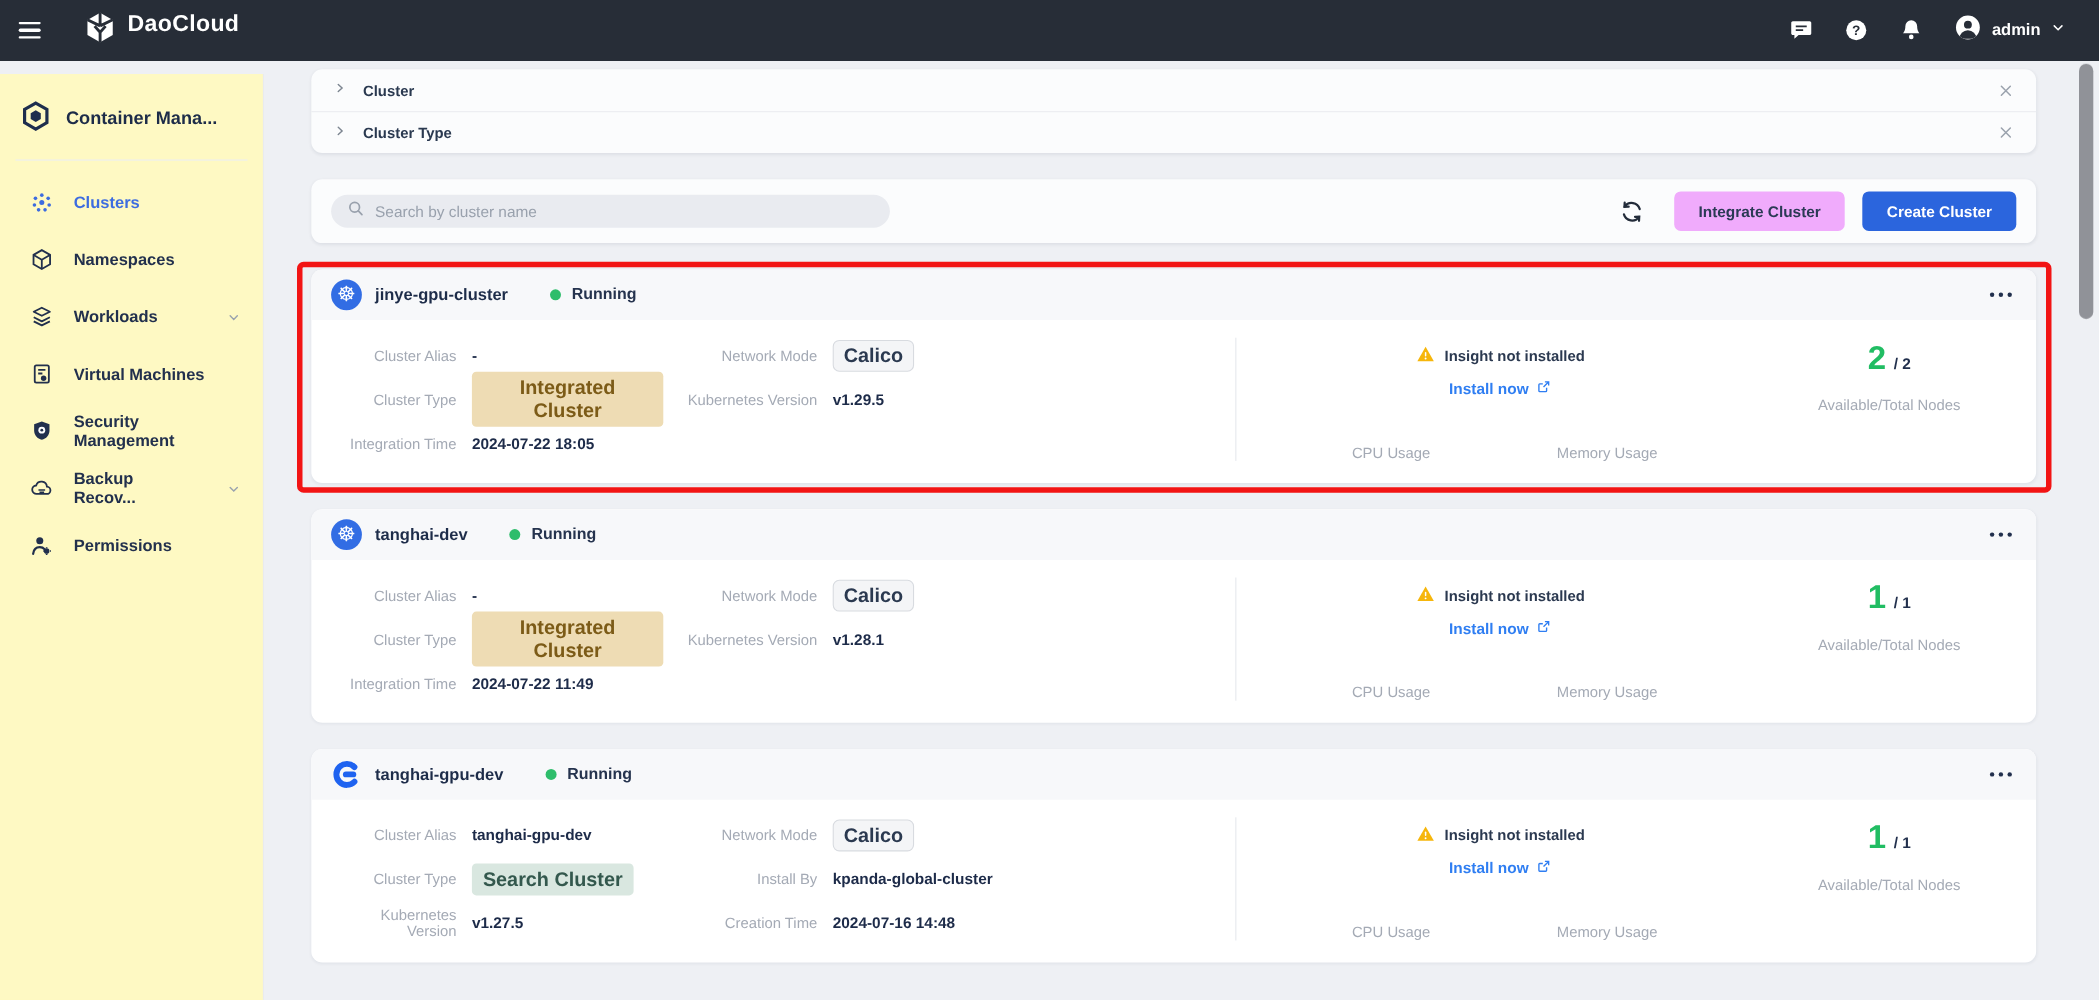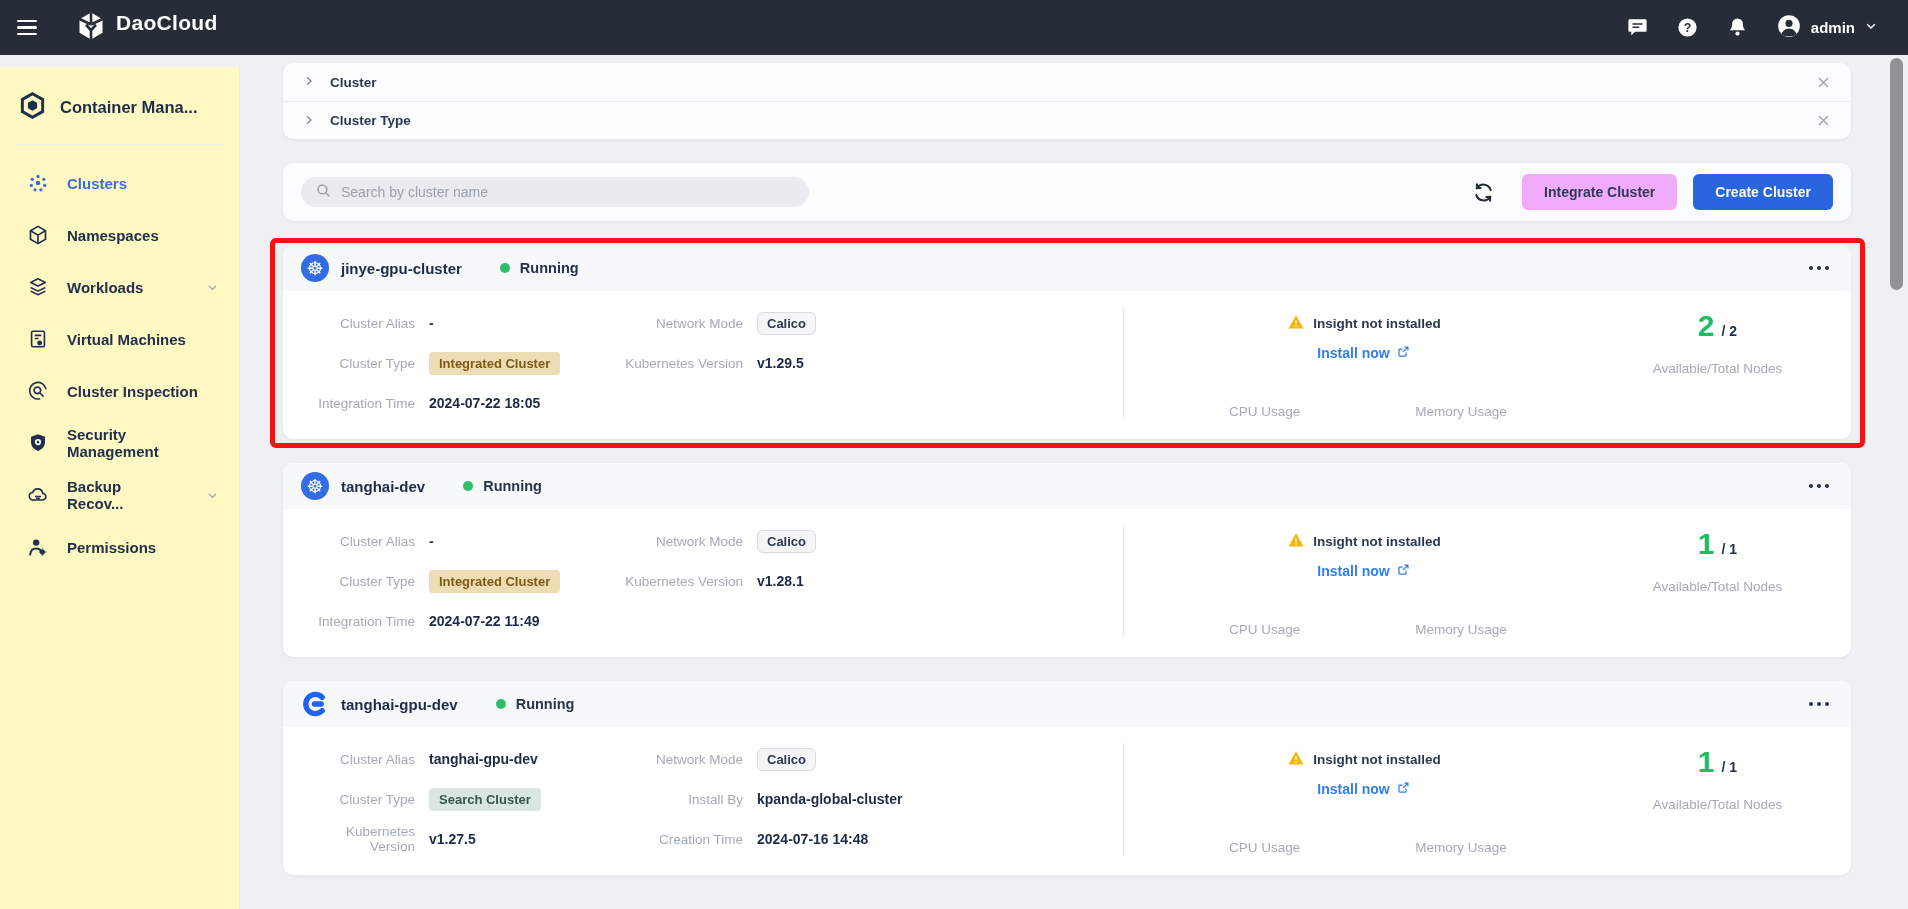--- a/index.html
+++ b/index.html
@@ -73,21 +73,21 @@
   .menu-dots { margin-left:auto; display:flex; gap:4px; padding:8px 4px; cursor:pointer; }
   .menu-dots i { width:4px; height:4px; border-radius:50%; background:#22304d; }
 
   .card-body { display:flex; padding:12px 20px 16px; }
   .fcol-a { flex:0 0 300px; }
   .fcol-b { flex:0 0 520px; }
   .frow { display:flex; align-items:center; height:40px; }
   .flabel { flex:none; width:112px; text-align:right; color:#a4aab5; font-size:13.5px; }
   .fcol-b .flabel { width:140px; }
   .fvalue { margin-left:14px; color:#1d2b49; font-size:14px; font-weight:600; }
-  .badge { display:inline-block; padding:4px 10px; border-radius:4px; font-size:13px; font-weight:bold; }
+  .badge { display:inline-block; padding:4px 10px; border-radius:4px; font-size:18px; font-weight:bold;text-align:center; }
   .badge-tan { background:#eedcb4; color:#7c5b17; }
   .badge-green { background:#d9e7e0; color:#33584d; }
   .badge-outline { background:#f4f5f7; border:1px solid #d8dbe0; border-radius:6px; color:#2b3950;
     font-weight:600; padding:3px 9px; }
   .vdivider { width:1px; background:#e6e8ed; align-self:stretch; margin:4px 0; }
 
   .right-zone { flex:1; display:flex; }
   .insight-col { flex:0 0 480px; display:flex; flex-direction:column; align-items:center; padding-top:10px; }
   .insight-line { display:flex; align-items:center; gap:8px; font-size:13.5px; font-weight:600; color:#2b3950; }
   .install-link { margin-top:10px; display:flex; align-items:center; gap:6px; color:#2f7ef2;
@@ -222,30 +222,20 @@
         <svg width="22" height="22" viewBox="0 0 24 24" fill="none" stroke="currentColor" stroke-width="1.8">
             <rect x="5" y="3.5" width="14" height="17" rx="1.6"></rect>
             <path d="M8.4 8h7.2M8.4 11.5h4.2"></path>
             <circle cx="13.8" cy="16.3" r="2.7" fill="currentColor" stroke="none"></circle>
           </svg>
       </span>
       <span>Virtual Machines</span>
     </div>
     <div class="nav-item">
       <span class="nav-ic">
-        <svg width="22" height="22" viewBox="0 0 24 24" fill="none" stroke="currentColor" stroke-width="1.8">
-            <path d="M20.6 9.4A9 9 0 1013.6 20.5" stroke-linecap="round"></path>
-            <circle cx="11.3" cy="11.3" r="3.6"></circle>
-            <path d="M13.9 13.9l3.6 3.6" stroke-linecap="round"></path>
-          </svg>
-      </span>
-      <span>Cluster Inspection</span>
-    </div>
-    <div class="nav-item">
-      <span class="nav-ic">
         <svg width="22" height="22" viewBox="0 0 24 24">
             <path d="M12 2.4l7.6 2.8v6.1c0 4.7-3.3 8.1-7.6 9.3-4.3-1.2-7.6-4.6-7.6-9.3V5.2z" fill="currentColor"></path>
             <circle cx="12" cy="11" r="3.4" fill="#fcfcfd"></circle>
             <circle cx="12" cy="11" r="1.4" fill="currentColor"></circle>
           </svg>
       </span>
       <span>Security Management</span>
     </div>
     <div class="nav-item">
       <span class="nav-ic">

